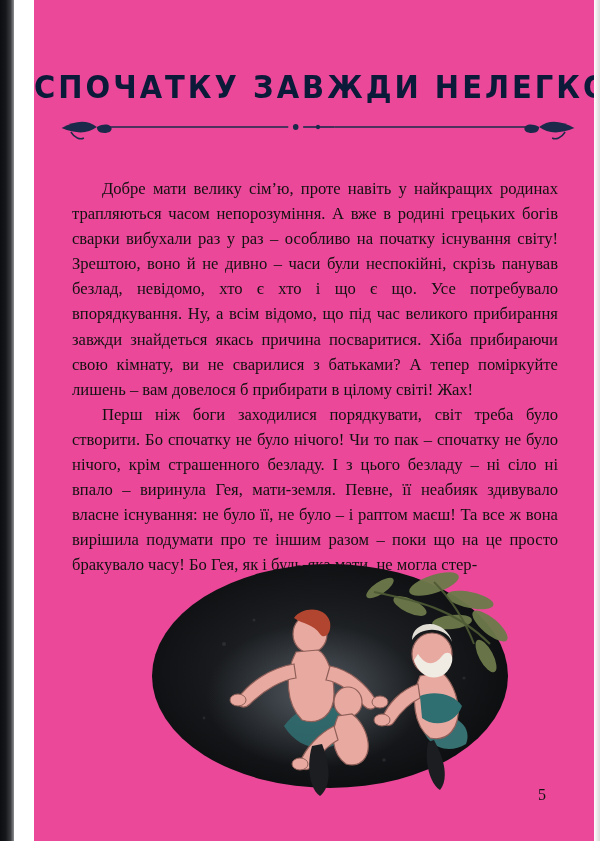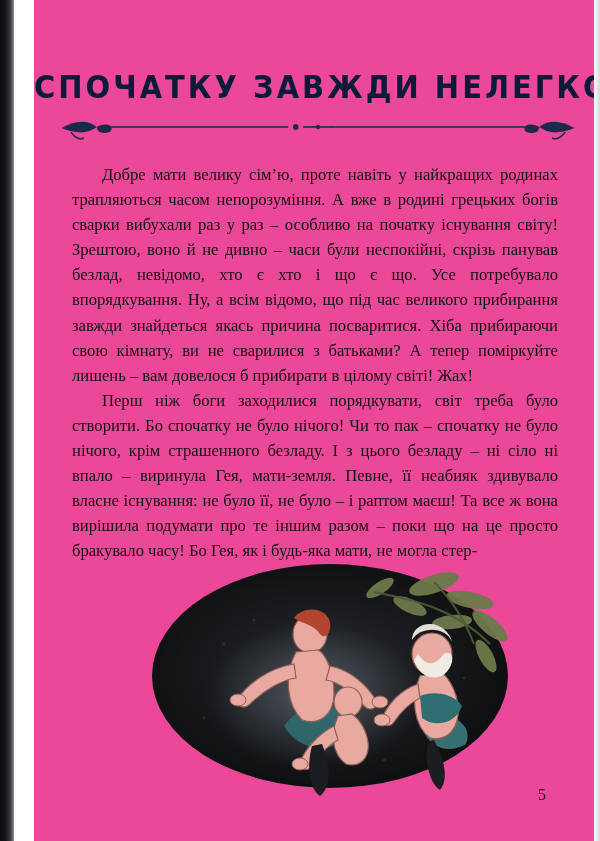--- a/index.html
+++ b/index.html
@@ -67,21 +67,21 @@
     right: 14px;
     top: 118px;
     height: 26px;
   }
 
   
   .body-text {
     position: absolute;
     left: 38px;
     right: 36px;
-    top: 162px;
+    top: 176px;
     font-size: 16.6px;
     line-height: 25.1px;
     text-align: justify;
     color: #111111;
     font-family: "Liberation Serif", serif;
   }
   .body-text p {
     margin: 0;
     text-indent: 30px;
   }

